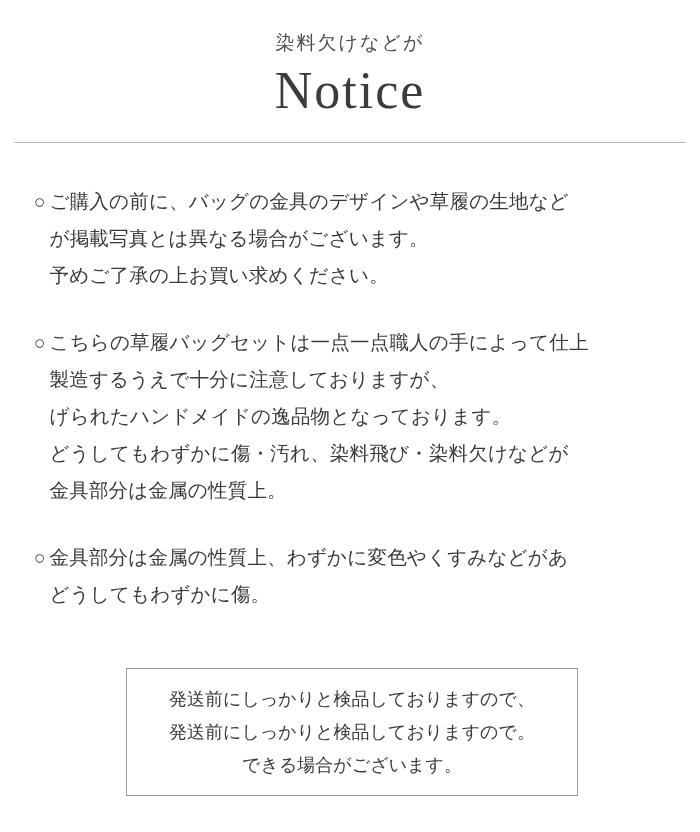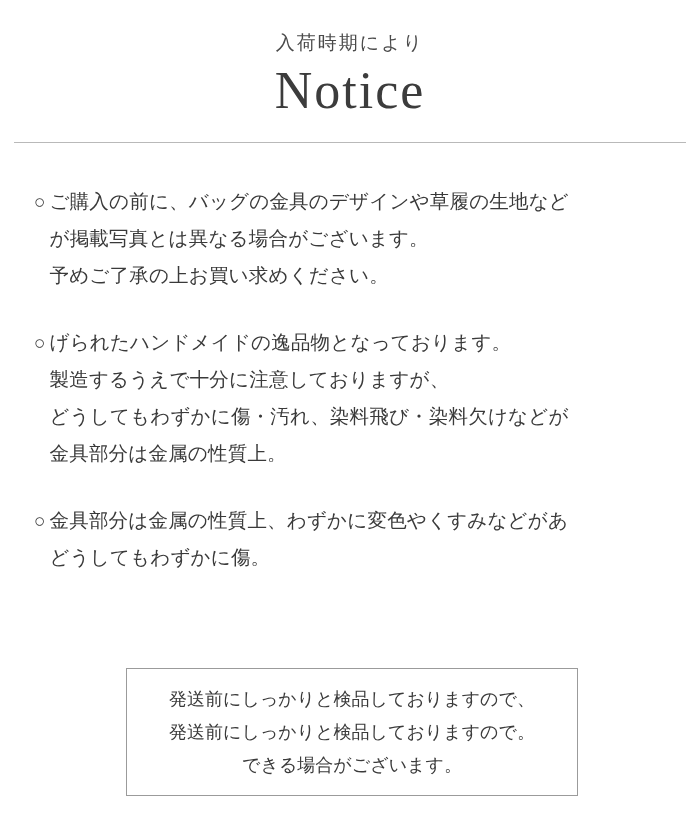--- a/index.html
+++ b/index.html
@@ -105,41 +105,42 @@
     text-align: center;
     white-space: nowrap;
   }
 </style>
 </head>
 <body>
 
 <div class="page">
 
   <div class="header">
-    <div class="header-sub">入荷時期により</div>
+    <div class="header-sub">染料欠けなどが</div>
     <div class="header-title">Notice</div>
     <div class="header-rule"></div>
   </div>
 
   <ul class="notes">
 
     <li class="note-item">
       <span class="note-bullet">○</span>
       <div class="note-lines">
         <div class="note-line">ご購入の前に、バッグの金具のデザインや草履の生地など</div>
         <div class="note-line">が掲載写真とは異なる場合がございます。</div>
         <div class="note-line">予めご了承の上お買い求めください。</div>
       </div>
     </li>
 
     <li class="note-item">
       <span class="note-bullet">○</span>
       <div class="note-lines">
+        <div class="note-line">こちらの草履バッグセットは一点一点職人の手によって仕上</div>
+        <div class="note-line">製造するうえで十分に注意しておりますが、</div>
         <div class="note-line">げられたハンドメイドの逸品物となっております。</div>
-        <div class="note-line">製造するうえで十分に注意しておりますが、</div>
         <div class="note-line">どうしてもわずかに傷・汚れ、染料飛び・染料欠けなどが</div>
         <div class="note-line">金具部分は金属の性質上。</div>
       </div>
     </li>
 
     <li class="note-item">
       <span class="note-bullet">○</span>
       <div class="note-lines">
         <div class="note-line">金具部分は金属の性質上、わずかに変色やくすみなどがあ</div>
         <div class="note-line">どうしてもわずかに傷。</div>

